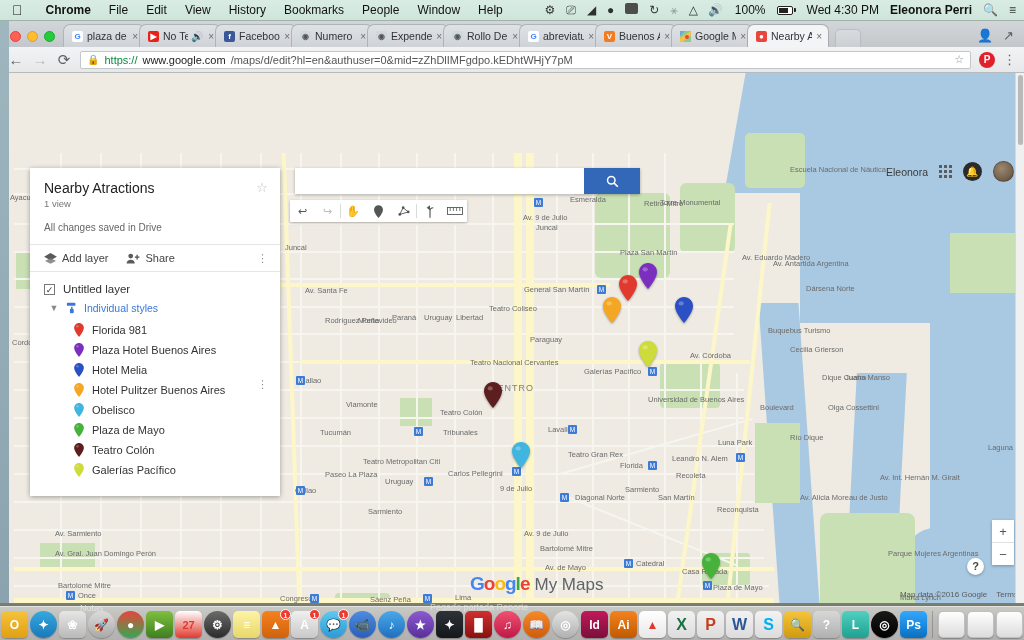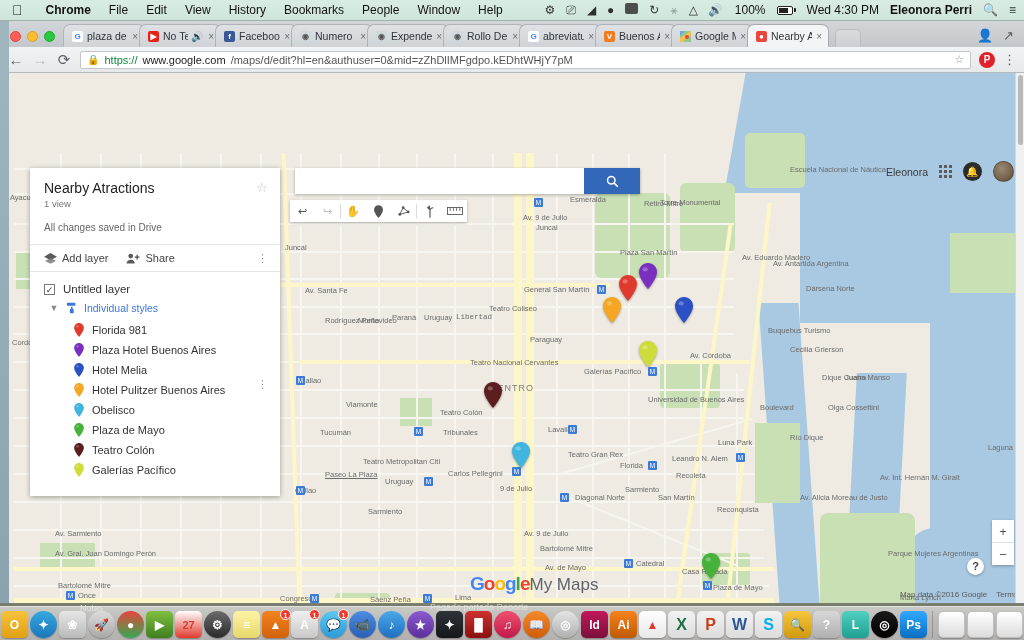--- a/index.html
+++ b/index.html
@@ -182,21 +182,21 @@
   #zoomctl{ position:absolute; right:10px; bottom:38px; width:22px; background:#fff;
             box-shadow:0 1px 3px rgba(0,0,0,.3); z-index:20; }
   #zoomctl div{ height:22px; display:flex; align-items:center; justify-content:center;
                 font-size:13px; color:#555; }
   #zoomctl .line{ height:1px; background:#e0e0e0; padding:0; }
   #helpbtn{ position:absolute; right:40px; bottom:28px; width:17px;height:17px;border-radius:50%;
             background:#fff; color:#444; font-size:11px; line-height:17px; text-align:center;
             box-shadow:0 1px 3px rgba(0,0,0,.3); z-index:20; font-weight:bold;}
   #attrib{ position:absolute; right:6px; bottom:4px; font-size:8px; color:#5a5a5a; z-index:20;
            display:flex; gap:9px; }
-  #gmmlogo{ position:absolute; left:470px; bottom:8px; z-index:20; display:flex; align-items:baseline; }
+  #gmmlogo{ position:absolute; left:470px; bottom:8px; z-index:20; display:flex; align-items:baseline; gap:5px; }
   #gmmlogo .g{ font-size:19px; font-weight:bold; letter-spacing:-1px; }
   #gmmlogo .g span:nth-child(1){color:#4285f4;} #gmmlogo .g span:nth-child(2){color:#ea4335;}
   #gmmlogo .g span:nth-child(3){color:#fbbc05;} #gmmlogo .g span:nth-child(4){color:#4285f4;}
   #gmmlogo .g span:nth-child(5){color:#34a853;} #gmmlogo .g span:nth-child(6){color:#ea4335;}
   #gmmlogo .mm{ font-size:17px; color:#5f6368; }
 
   
   #vscroll{ position:absolute; right:0; top:0; width:9px; height:530px; background:#f0f0f0;
             border-left:1px solid #d8d8d8; z-index:25; }
   #vscroll .thumb{ position:absolute; top:2px; left:2px; width:5px; height:70px;
@@ -442,35 +442,35 @@
           <div class="maplabel" style="left: 300px; top: 303px;">Callao</div>
           <div class="maplabel" style="left: 530px; top: 262px;">Paraguay</div>
           <div class="maplabel" style="left: 330px; top: 327px; margin-left: 16px;">Viamonte</div>
           <div class="maplabel" style="left: 320px; top: 355px;">Tucumán</div>
           <div class="maplabel" style="left: 385px; top: 404px;">Uruguay</div>
           <div class="maplabel" style="left: 295px; top: 413px;">Callao</div>
           <div class="maplabel" style="left: 325px; top: 243px;">Rodríguez Peña</div>
           <div class="maplabel" style="left: 358px; top: 243px;">Montevideo</div>
           <div class="maplabel" style="left: 392px; top: 240px;">Paraná</div>
           <div class="maplabel" style="left: 424px; top: 240px;">Uruguay</div>
-          <div class="maplabel" style="left: 456px; top: 240px; font-family: Liberation Mono, monospace;">Libertad</div>
+          <div class="maplabel" style="left: 456px; top: 240px;">Libertad</div>
           <div class="maplabel" style="left: 489px; top: 231px;">Teatro Coliseo</div>
           <div class="maplabel" style="left: 524px; top: 212px;">General San Martín</div>
           <div class="maplabel" style="left: 470px; top: 285px;">Teatro Nacional Cervantes</div>
           <div class="maplabel" style="left: 440px; top: 335px;">Teatro Colón</div>
           <div class="maplabel" style="left: 443px; top: 355px;">Tribunales</div>
           <div class="maplabel" style="left: 548px; top: 352px;">Lavalle</div>
           <div class="maplabel" style="left: 568px; top: 377px;">Teatro Gran Rex</div>
           <div class="maplabel" style="left: 620px; top: 388px;">Florida</div>
           <div class="maplabel" style="left: 448px; top: 396px;">Carlos Pellegrini</div>
           <div class="maplabel" style="left: 500px; top: 411px;">9 de Julio</div>
           <div class="maplabel" style="left: 575px; top: 420px;">Diagonal Norte</div>
           <div class="maplabel" style="left: 625px; top: 412px;">Sarmiento</div>
           <div class="maplabel" style="left: 363px; top: 384px;">Teatro Metropolitan Citi</div>
-          <div class="maplabel" style="left: 325px; top: 397px; text-decoration: underline;">Paseo La Plaza</div>
+          <div class="maplabel" style="left: 325px; top: 397px;">Paseo La Plaza</div>
           <div class="maplabel" style="left: 368px; top: 434px;">Sarmiento</div>
           <div class="maplabel" style="left: 540px; top: 471px;">Bartolomé Mitre</div>
           <div class="maplabel" style="left: 545px; top: 490px;">Av. de Mayo</div>
           <div class="maplabel" style="left: 636px; top: 486px;">Catedral</div>
           <div class="maplabel" style="left: 682px; top: 494px;">Casa Rosada</div>
           <div class="maplabel" style="left: 713px; top: 510px;">Plaza de Mayo</div>
           <div class="maplabel" style="left: 672px; top: 381px;">Leandro N. Alem</div>
           <div class="maplabel" style="left: 690px; top: 278px;">Av. Córdoba</div>
           <div class="maplabel" style="left: 584px; top: 294px;">Galerías Pacífico</div>
           <div class="maplabel" style="left: 648px; top: 322px;">Universidad de Buenos Aires</div>

